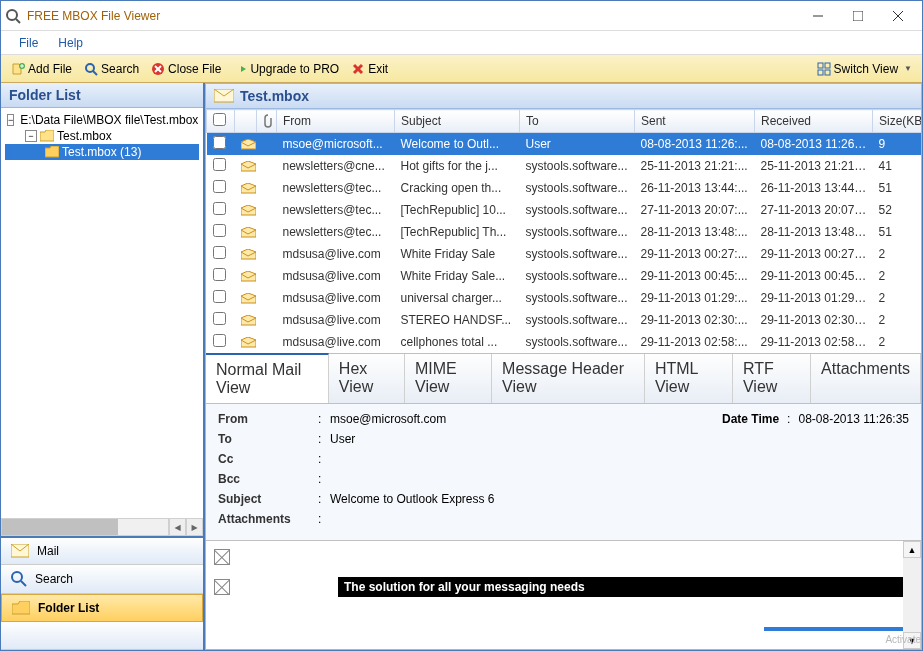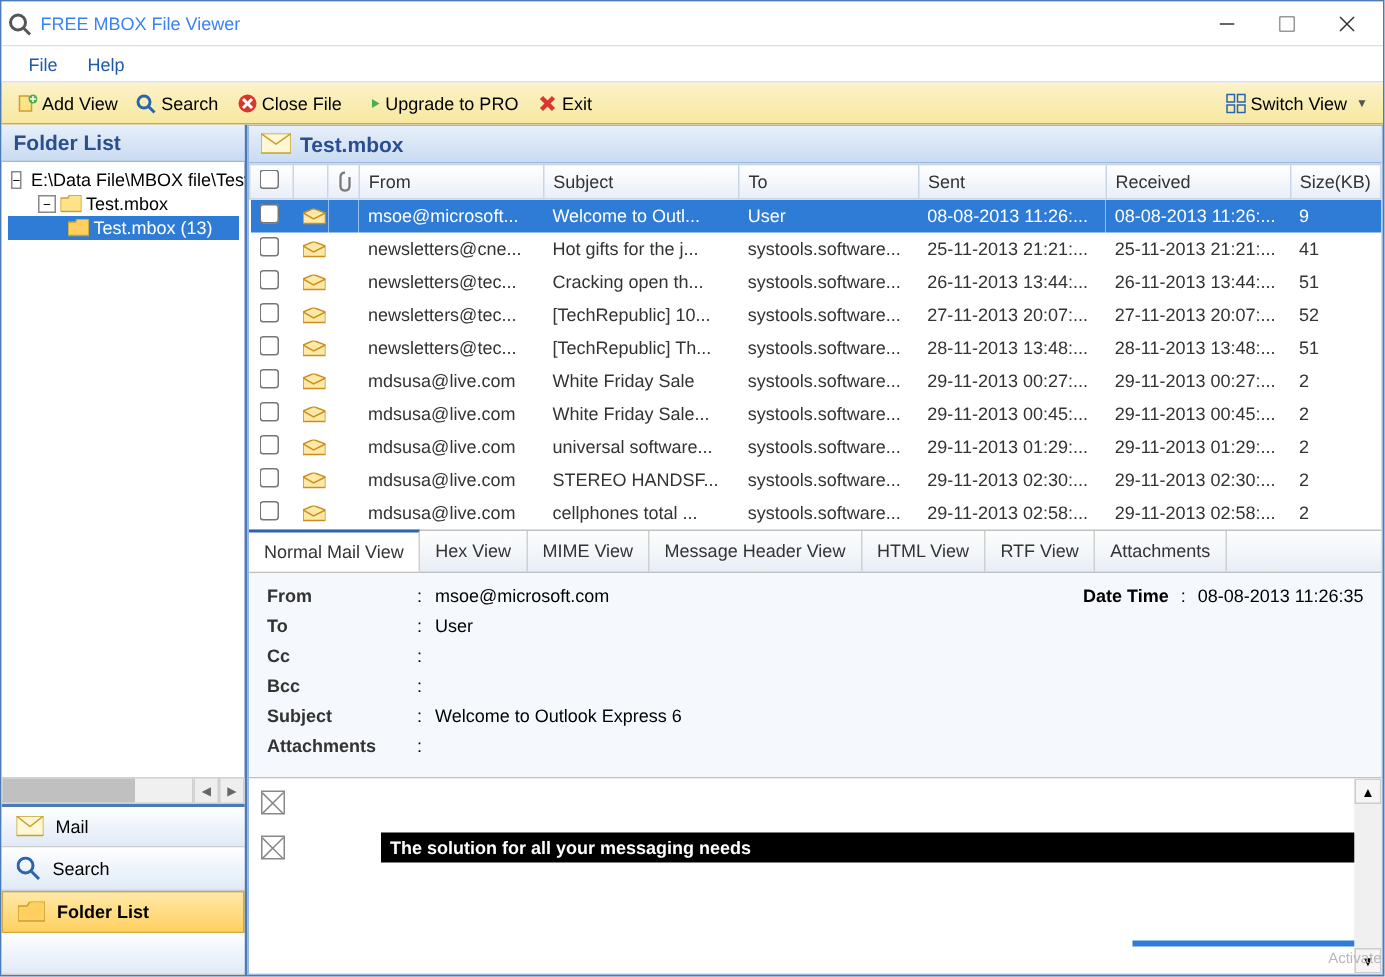--- a/index.html
+++ b/index.html
@@ -1,28 +1,28 @@
 <!DOCTYPE html>
 <html><head>
 <meta charset="utf-8">
 <style>
 * { box-sizing: border-box; margin: 0; padding: 0; }
 body { font-family: "Segoe UI", Tahoma, sans-serif; font-size: 12px; background: #fff; width: 923px; height: 651px; overflow: hidden; display: flex; flex-direction: column; border: 1px solid #4a7ab7; }
 .titlebar { height: 30px; background: #fff; display: flex; align-items: center; padding: 0 4px; border-bottom: 1px solid #ddd; }
 .titlebar .icon { width: 16px; height: 16px; margin-right: 6px; }
-.titlebar .title { flex: 1; font-size: 12px; color: #3b82f6; }
+.titlebar .title { flex: 1; font-size: 12px; color: #a16207; }
 .titlebar .winbtn { width: 40px; height: 28px; display: flex; align-items: center; justify-content: center; }
 .menubar { height: 24px; background: #fff; display: flex; align-items: center; padding: 0 8px; border-bottom: 1px solid #ddd; }
 .menubar .menu { color: #1e5aa8; padding: 2px 10px; cursor: default; }
 .toolbar { height: 28px; background: linear-gradient(#fbf2c9, #f7e8a0); display: flex; align-items: center; padding: 0 4px; border-bottom: 1px solid #c9a961; position: relative; }
 .toolbar .tbtn { display: flex; align-items: center; padding: 2px 6px; gap: 3px; cursor: default; }
 .toolbar .right { position: absolute; right: 4px; display: flex; align-items: center; }
 .icon-sm { width: 14px; height: 14px; display: inline-block; vertical-align: middle; }
 .main { flex: 1; display: flex; overflow: hidden; }
-.left { width: 164px; border-right: 2px solid #4a7ab7; display: flex; flex-direction: column; background: #fff; }
+.left { width: 204px; border-right: 2px solid #4a7ab7; display: flex; flex-direction: column; background: #fff; }
 .panel-head { background: linear-gradient(#e8f0fb, #c9dbf2); color: #2a4f8f; font-weight: bold; font-size: 14px; padding: 4px 8px; border-bottom: 1px solid #9ab8e0; }
 .tree { flex: 1; overflow: auto; padding: 4px; font-size: 12px; }
 .tree-row { display: flex; align-items: center; padding: 1px 2px; white-space: nowrap; }
 .tree-row .expander { width: 12px; height: 12px; border: 1px solid #888; display: inline-flex; align-items: center; justify-content: center; font-size: 9px; margin-right: 3px; line-height: 1; background:#fff; }
 .tree-row .folder-ico { width: 14px; height: 12px; margin-right: 3px; }
 .tree-row.selected { background: #2f7cd6; color: #fff; }
 .tree-row .count { color: #1e5aa8; }
 .tree-row.selected .count { color: #fff; }
 .tree-footer { border-top: 2px solid #4a7ab7; }
 .tree-footer .navbtn { display: flex; align-items: center; padding: 6px 10px; gap: 8px; background: linear-gradient(#fefefe, #e0eaf7); border-bottom: 1px solid #ccc; cursor: default; }
@@ -46,40 +46,40 @@
 .grid .col-icon { width: 22px; }
 .grid .col-att { width: 20px; }
 .grid .col-from { width: 118px; }
 .grid .col-subj { width: 125px; }
 .grid .col-to { width: 115px; }
 .grid .col-sent { width: 120px; }
 .grid .col-recv { width: 118px; }
 .grid .col-size { width: 58px; }
 .envelope-ico { width: 15px; height: 11px; }
 .tabs { display: flex; background: linear-gradient(#fefefe, #e8eef6); border-top: 1px solid #c0c0c0; border-bottom: 1px solid #c0c0c0; }
-.tabs .tab { padding: 6px 10px; font-size: 12px; color: #333; border-right: 1px solid #d0d0d0; cursor: default; }
+.tabs .tab { padding: 6px 10px; font-size: 16px; color: #333; border-right: 1px solid #d0d0d0; cursor: default; }
 .tabs .tab.active { background: #fff; border-top: 2px solid #2a64b0; margin-top: -1px; }
 .detail { padding: 8px 12px; background: #f5f8fc; border-bottom: 1px solid #c0c0c0; }
 .detail-row { display: flex; margin-bottom: 6px; font-size: 12px; }
 .detail-row .lbl { width: 100px; font-weight: bold; color: #333; }
 .detail-row .colon { width: 12px; }
 .detail-row .val { flex: 1; }
 .detail-row .dt-lbl { font-weight: bold; }
 .detail-row .dt-colon { margin: 0 8px; }
 .body-area { flex: 1; background: #fff; overflow: auto; position: relative; padding: 8px; }
 .body-area .vscroll { position: absolute; right: 0; top: 0; bottom: 0; width: 18px; background: #eee; display:flex; flex-direction:column; }
 .body-area .vscroll .arr { height: 17px; border:1px solid #ccc; display:flex; align-items:center; justify-content:center; font-size:9px; background:#f5f5f5; }
 .body-area .vscroll .track { flex:1; background:#f0f0f0; }
 .body-img-placeholder { width: 16px; height: 16px; border: 1px solid #888; display:block; margin-bottom: 12px; position: relative; }
 .body-img-placeholder::before, .body-img-placeholder::after { content:''; position:absolute; width:140%; height:1px; background:#888; top:50%; left:-20%; }
 .body-img-placeholder::before { transform: rotate(45deg); }
 .body-img-placeholder::after { transform: rotate(-45deg); }
 .body-banner { display: flex; align-items: center; }
 .body-banner .ph { flex: 0 0 16px; }
-.body-banner .text { flex: 1; background: #000; color: #fff; font-weight: bold; padding: 3px 6px; font-size: 12px; margin-left: 64px; }
+.body-banner .text { flex: 1; background: #000; color: #fff; font-weight: bold; padding: 3px 6px; font-size: 12px; margin-left: 108px; }
 .footer { position: absolute; right: 2px; bottom: 6px; color: #b8b8b8; font-size: 10px; }
 .blue-bar { height: 4px; background: #2f7cd6; position:absolute; bottom:18px; right:2px; left:78%; }
 svg { display: block; }
 </style>
 </head>
 <body>
 
 <div class="titlebar">
   <span class="icon">
     <svg width="16" height="16">
@@ -114,21 +114,21 @@
 <div class="toolbar">
   <div class="tbtn">
     <span class="icon-sm">
         <svg width="14" height="14">
           <path d="M2 2 L8 2 L10 4 L10 12 L2 12 Z" fill="#ffe28a" stroke="#c9a02e"></path>
           <circle cx="11" cy="4" r="3" fill="#4caf50"></circle>
           <line x1="11" y1="2" x2="11" y2="6" stroke="#fff" stroke-width="1"></line>
           <line x1="9" y1="4" x2="13" y2="4" stroke="#fff" stroke-width="1"></line>
         </svg>
       </span>
-    <span>Add View</span>
+    <span>Add File</span>
   </div>
   <div class="tbtn">
     <span class="icon-sm">
         <svg width="14" height="14">
           <circle cx="6" cy="6" r="4" fill="none" stroke="#2a64b0" stroke-width="2"></circle>
           <line x1="9" y1="9" x2="13" y2="13" stroke="#2a64b0" stroke-width="2"></line>
         </svg>
       </span>
     <span>Search</span>
   </div>
@@ -400,21 +400,21 @@
             <tr>
               <td><input type="checkbox" class="chk" style=""></td>
               <td>
                 <svg class="envelope-ico" width="15" height="11">
                   <path d="M0 3 L7 0 L15 3 L15 10 L0 10 Z" fill="#ffe9a8" stroke="#c98f20"></path>
                   <path d="M0 3 L7 7 L15 3" fill="none" stroke="#c98f20"></path>
                 </svg>
               </td>
               <td></td>
               <td>mdsusa@live.com</td>
-              <td>universal software...</td>
+              <td>universal charger...</td>
               <td>systools.software...</td>
               <td>29-11-2013 01:29:...</td>
               <td>29-11-2013 01:29:...</td>
               <td>2</td>
             </tr>
             <tr>
               <td><input type="checkbox" class="chk" style=""></td>
               <td>
                 <svg class="envelope-ico" width="15" height="11">
                   <path d="M0 3 L7 0 L15 3 L15 10 L0 10 Z" fill="#ffe9a8" stroke="#c98f20"></path>

